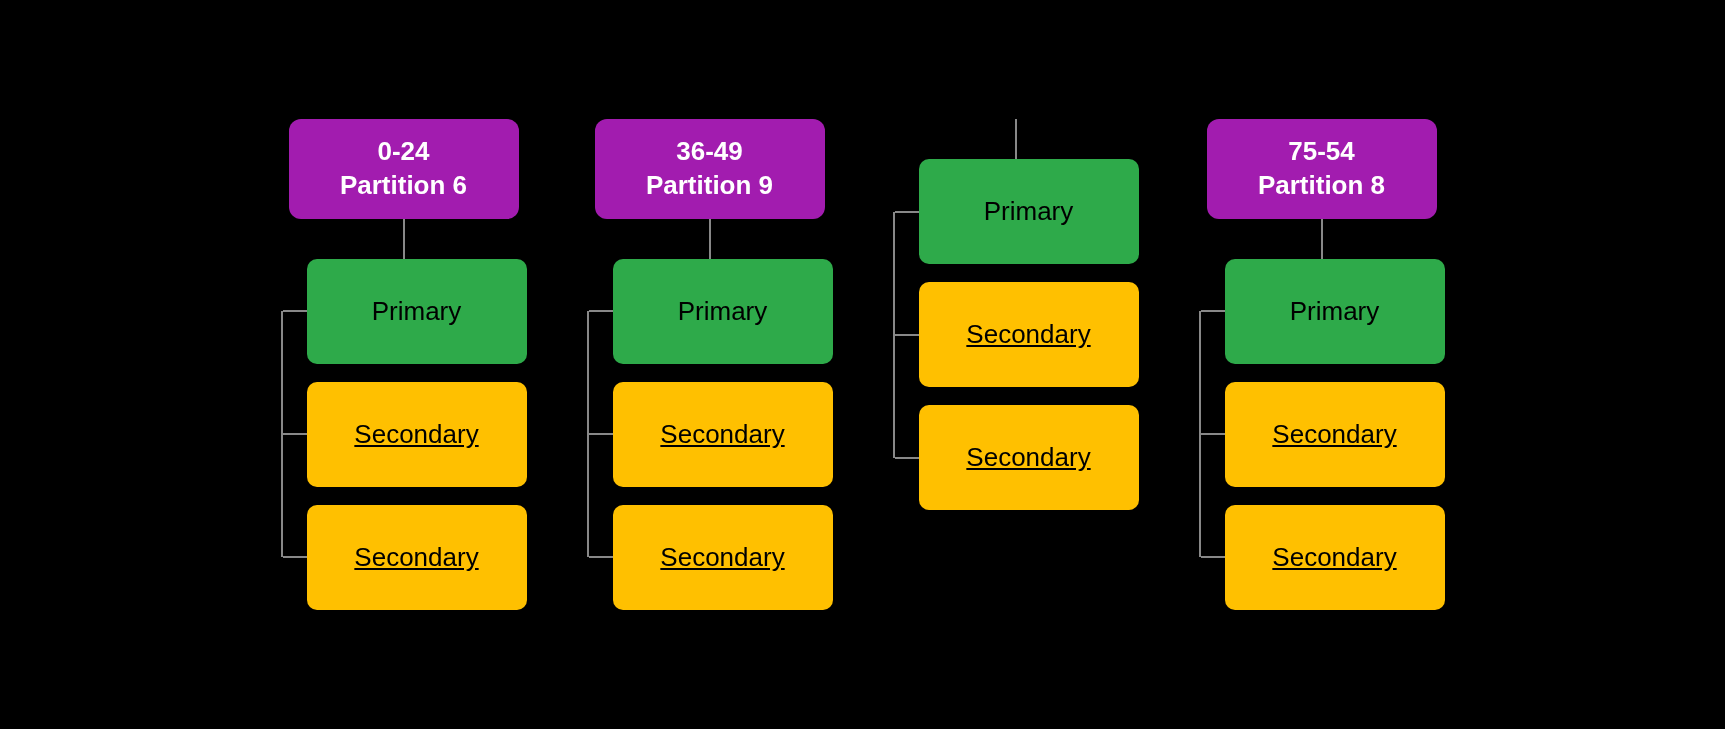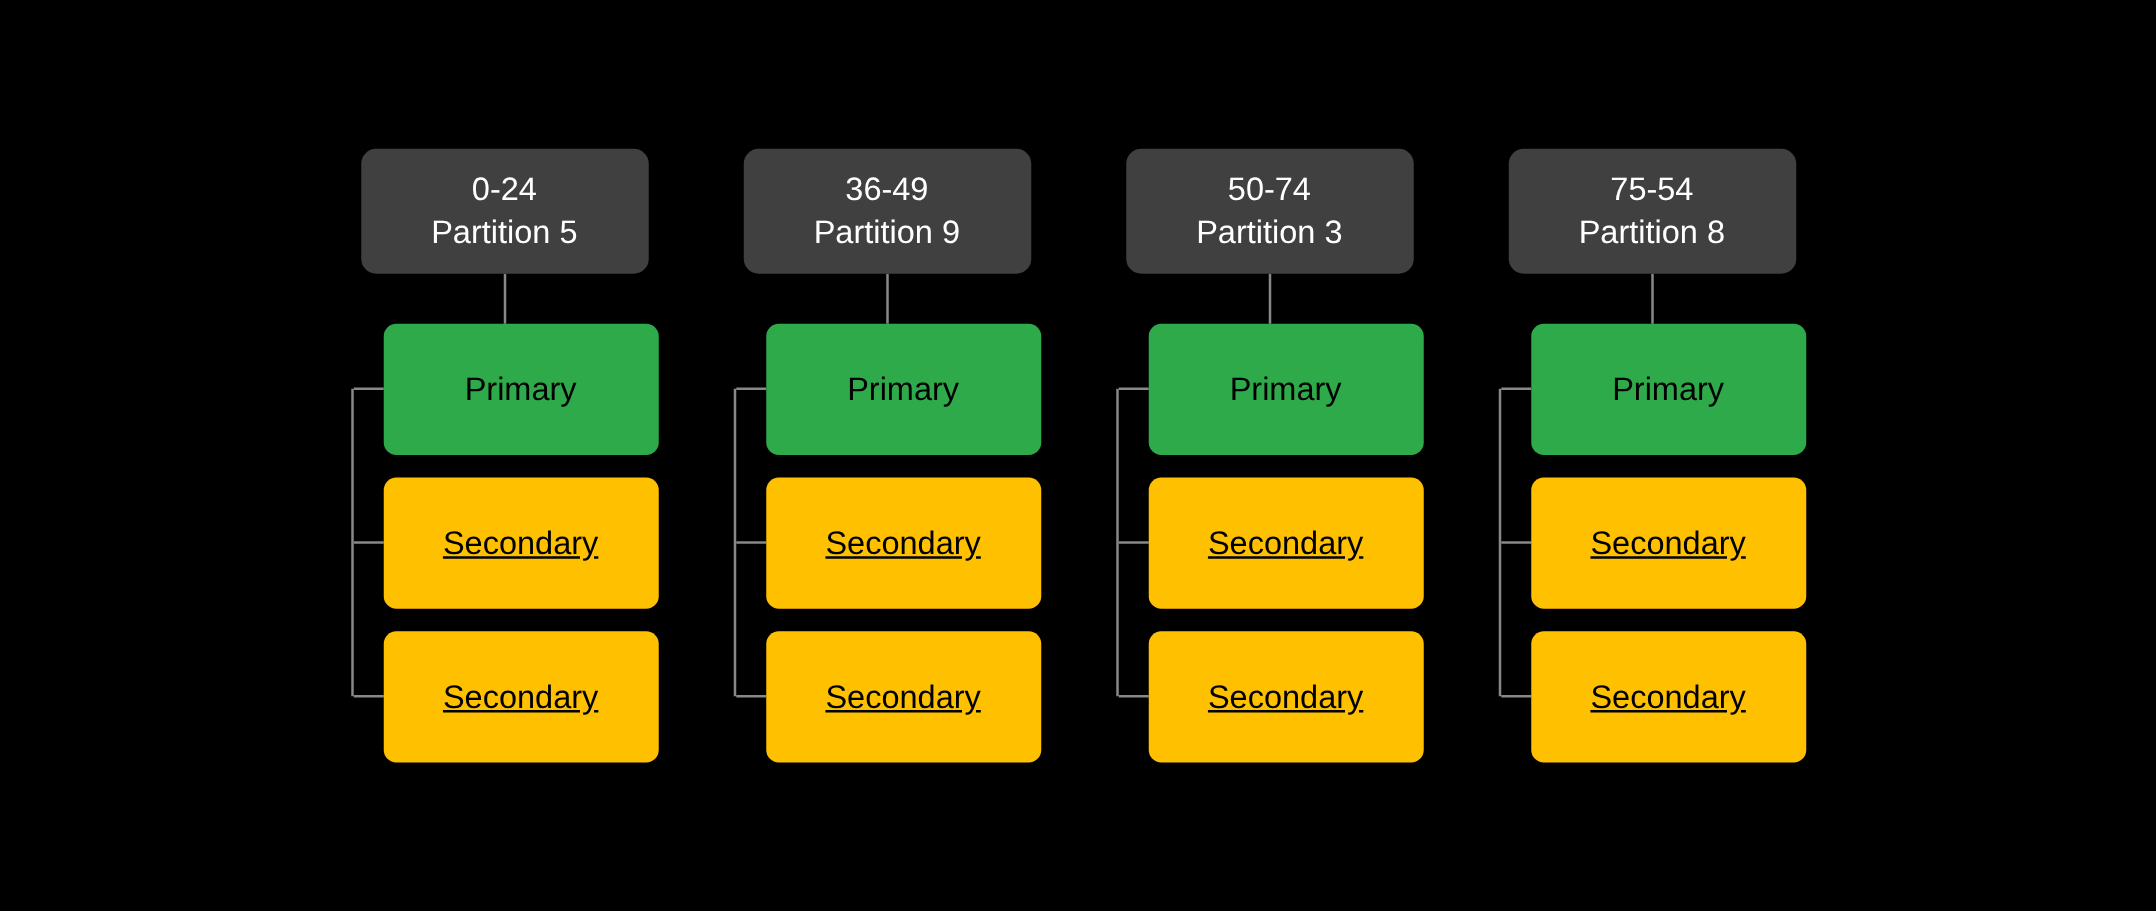--- a/index.html
+++ b/index.html
@@ -24,28 +24,28 @@
     }
 
     .partition-group {
       display: flex;
       flex-direction: column;
       align-items: center;
       gap: 0;
     }
 
     .partition-box {
-      background: #404040;
+      background: #a21caf;
       border-radius: 12px;
       width: 230px;
       padding: 16px 20px;
       text-align: center;
       color: #fff;
       font-size: 26px;
-      font-weight: 400;
+      font-weight: 700;
       line-height: 1.3;
       position: relative;
     }
 
     .connector-vertical {
       width: 2px;
       height: 40px;
       background: #888;
       margin: 0 auto;
     }
@@ -94,21 +94,21 @@
     .secondary-box {
       background: #FFC000;
       text-decoration: underline;
     }
   </style>
 </head>
 <body>
 
 <div class="diagram" id="diagram-container">
 <div class="partition-group">
-      <div class="partition-box"><span>0-24</span><br><span>Partition 5</span></div>
+      <div class="partition-box"><span>0-24</span><br><span>Partition 6</span></div>
       <div class="connector-vertical"></div>
       <div class="children-area">
         <div style="display: flex; flex-direction: row; align-items: stretch;">
           <div style="width: 2px; background: rgb(136, 136, 136); position: relative; margin-top: 52.5px; height: 246px; align-self: flex-start;"></div>
           <div class="children-list">
             <div class="child-row">
               <div class="h-connector"></div>
               <div class="node-box primary-box">
                 <span>Primary</span>
               </div>
@@ -152,21 +152,20 @@
               <div class="h-connector"></div>
               <div class="node-box secondary-box">
                 <span>Secondary</span>
               </div>
             </div>
           </div>
         </div>
       </div>
     </div>
     <div class="partition-group">
-      <div class="partition-box"><span>50-74</span><br><span>Partition 3</span></div>
       <div class="connector-vertical"></div>
       <div class="children-area">
         <div style="display: flex; flex-direction: row; align-items: stretch;">
           <div style="width: 2px; background: rgb(136, 136, 136); position: relative; margin-top: 52.5px; height: 246px; align-self: flex-start;"></div>
           <div class="children-list">
             <div class="child-row">
               <div class="h-connector"></div>
               <div class="node-box primary-box">
                 <span>Primary</span>
               </div>

